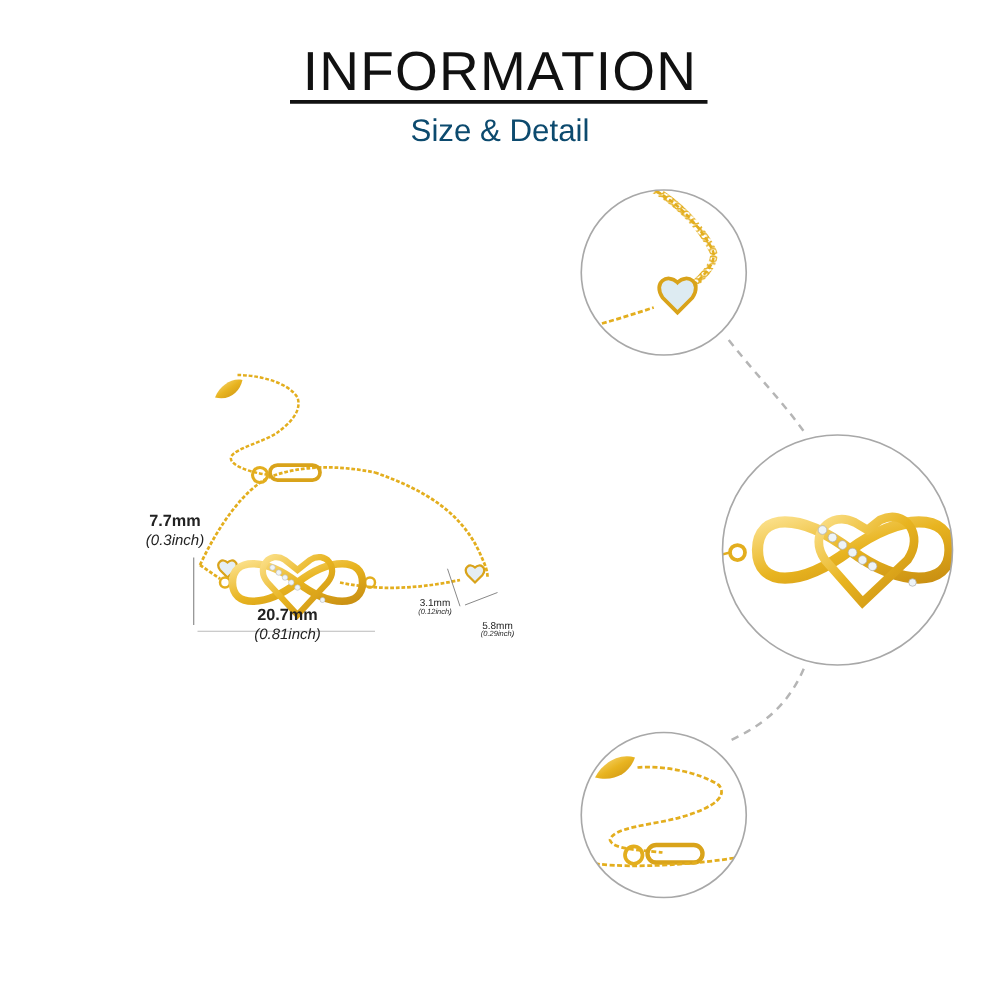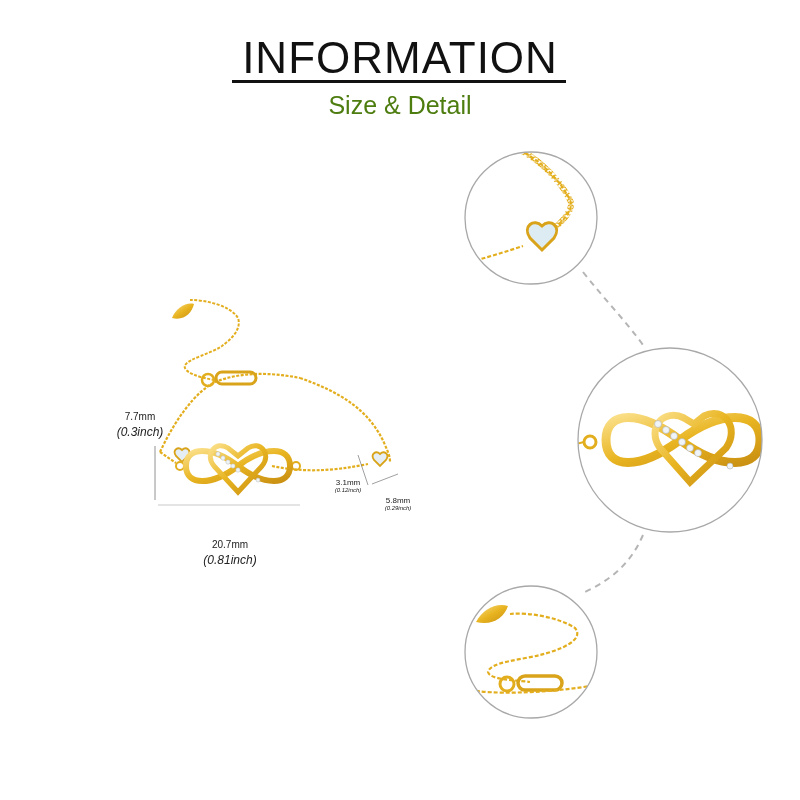--- a/index.html
+++ b/index.html
@@ -1,23 +1,23 @@
 <!DOCTYPE html>
 <html><head>
 <meta charset="utf-8">
 <style>
   html,body{margin:0;padding:0;background:#ffffff;}
   body{width:800px;height:800px;position:relative;overflow:hidden;font-family:"Liberation Sans","DejaVu Sans",sans-serif;color:#111;}
   .title{position:absolute;left:0;width:800px;top:34px;text-align:center;font-size:44px;letter-spacing:1px;font-weight:400;line-height:48px;color:#111;}
   .title-rule{position:absolute;left:232px;width:334px;top:80px;height:3px;background:#111;}
-  .subtitle{position:absolute;left:0;width:800px;top:90px;text-align:center;font-size:25px;line-height:30px;color:#4d7c0f;}
+  .subtitle{position:absolute;left:0;width:800px;top:90px;text-align:center;font-size:25px;line-height:30px;color:#0c4a6e;}
   .dim{position:absolute;text-align:center;color:#222;}
   .dim .v{display:block;}
   .dim .u{display:block;font-style:italic;}
-  .d-big .v{font-size:10px;line-height:17px;}
+  .d-big .v{font-size:13px;line-height:17px;font-weight:bold;}
   .d-big .u{font-size:12px;line-height:14px;}
   .d-small .v{font-size:8px;line-height:9px;}
   .d-small .u{font-size:6px;line-height:7px;}
   svg.art{position:absolute;left:0;top:0;}
 </style>
 </head>
 <body>
 
 <div class="title">INFORMATION</div>
 <div class="title-rule"></div>
@@ -131,21 +131,21 @@
   </g>
 
   <path d="M583 272 C 605 300, 625 320, 643 345" fill="none" stroke="#B5B5B5" stroke-width="2" stroke-dasharray="6 5"></path>
   <path d="M643 535 C 630 565, 610 580, 585 592" fill="none" stroke="#B5B5B5" stroke-width="2" stroke-dasharray="6 5"></path>
 </svg>
 
 <div class="dim d-big" style="left:100px;top:408px;width:80px;">
   <span class="v">7.7mm</span>
   <span class="u">(0.3inch)</span>
 </div>
-<div class="dim d-big" style="left:190px;top:536px;width:80px;">
+<div class="dim d-big" style="left:190px;top:483px;width:80px;">
   <span class="v">20.7mm</span>
   <span class="u">(0.81inch)</span>
 </div>
 <div class="dim d-small" style="left:328px;top:478px;width:40px;">
   <span class="v">3.1mm</span>
   <span class="u">(0.12inch)</span>
 </div>
 <div class="dim d-small" style="left:378px;top:496px;width:40px;">
   <span class="v">5.8mm</span>
   <span class="u">(0.29inch)</span>

